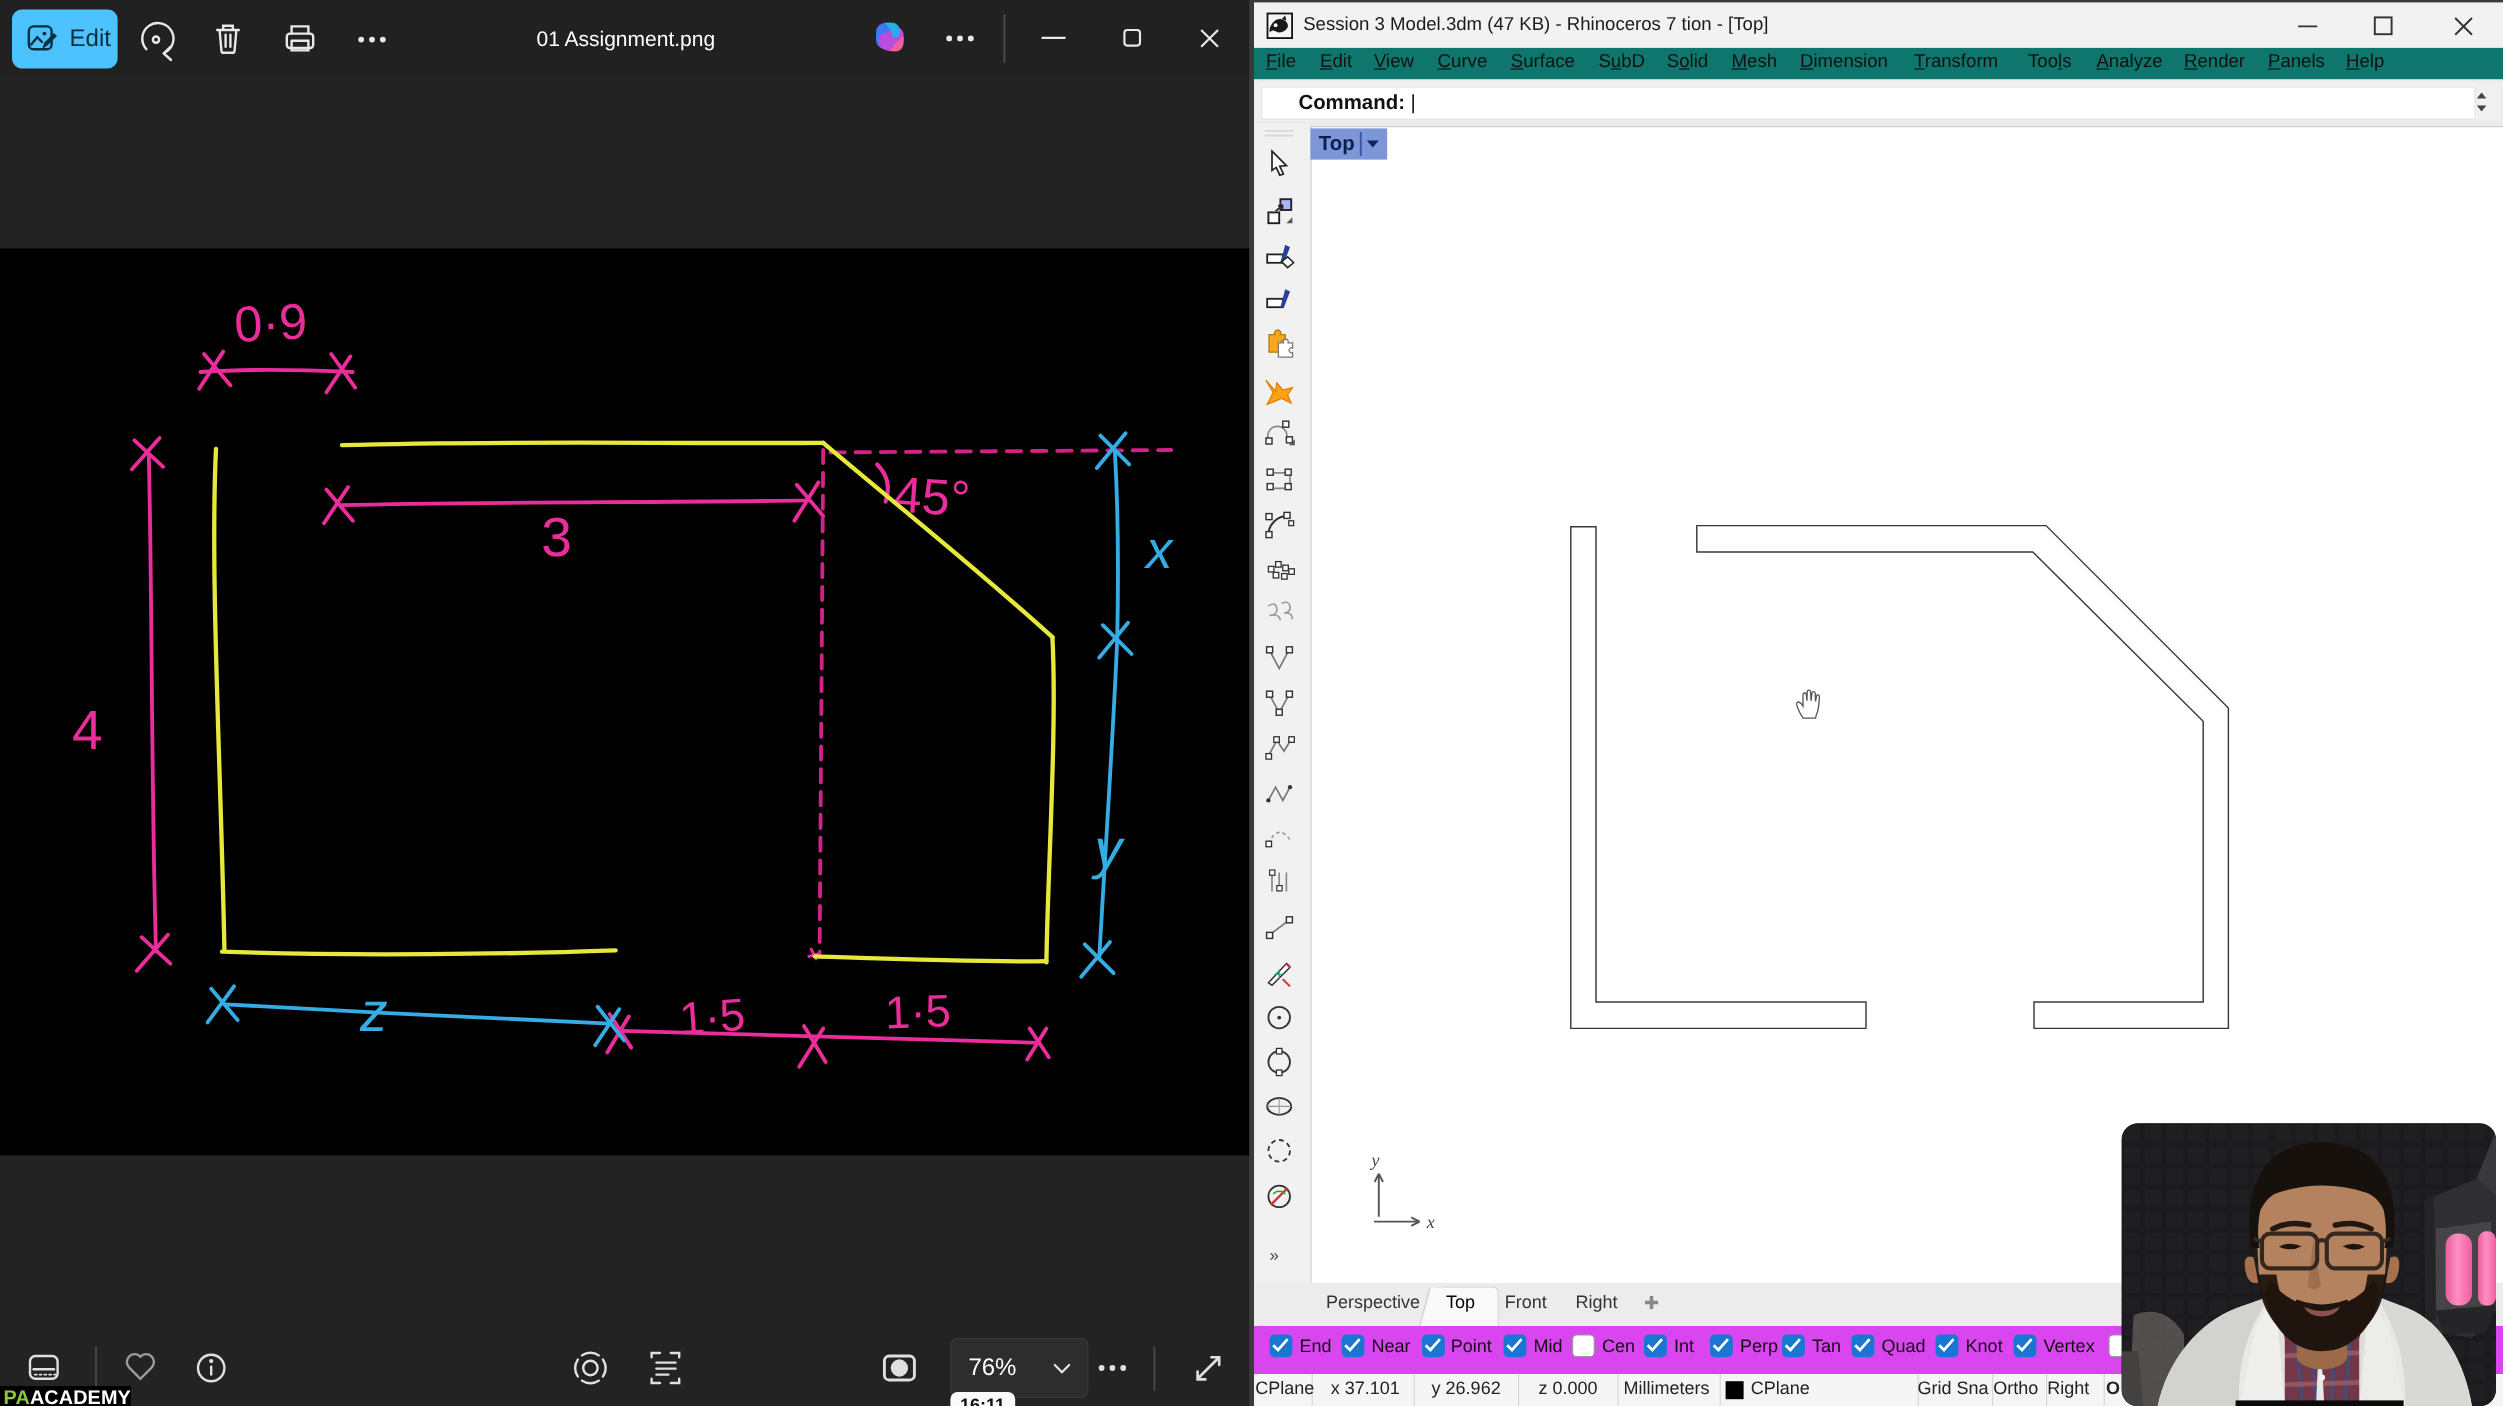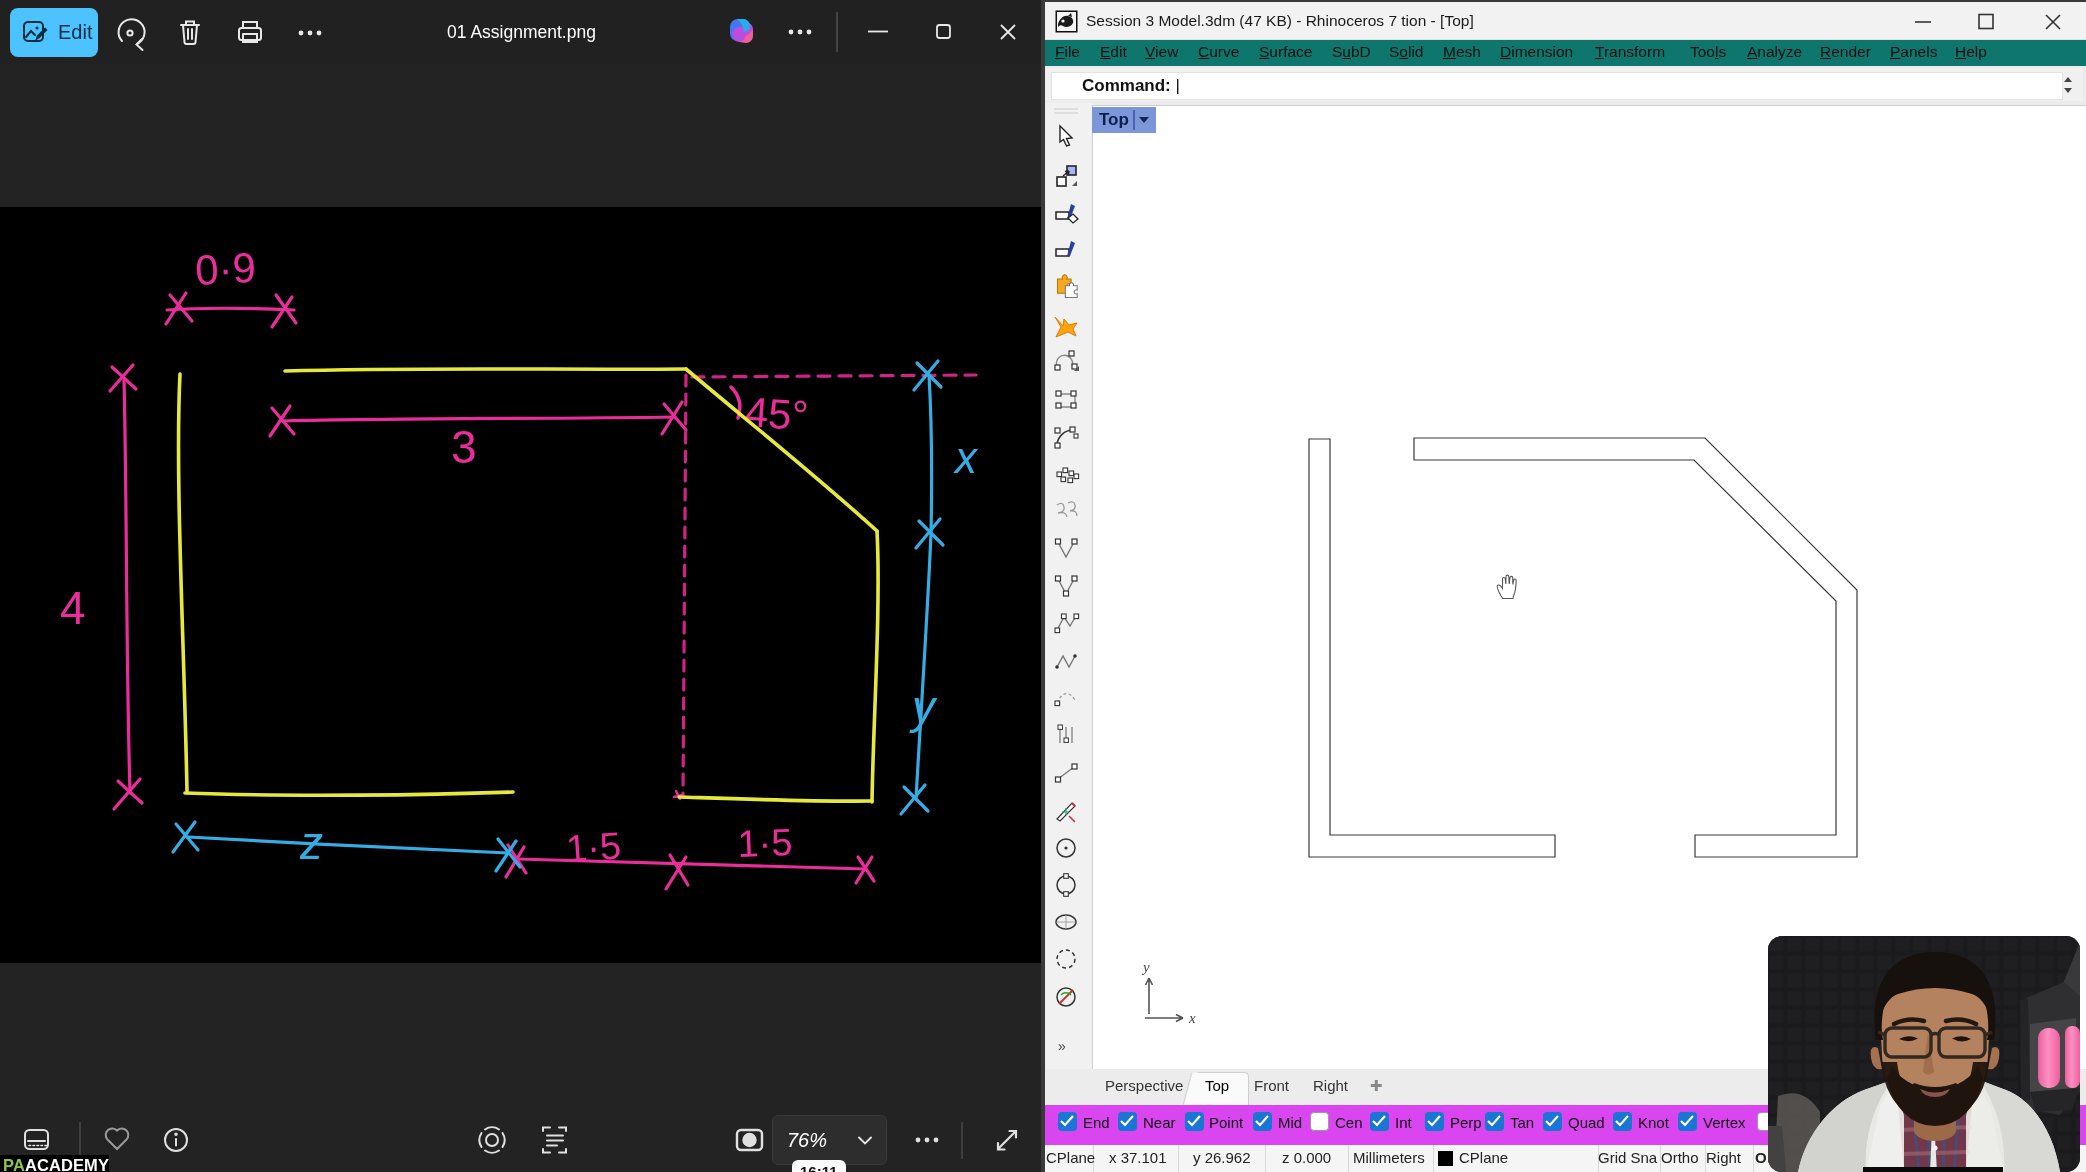--- a/index.html
+++ b/index.html
@@ -7,21 +7,21 @@
   .abs{position:absolute;}
   
   #photos{left:0;top:0;width:1043px;height:1172px;background:#232323;}
   #ptop{left:0;top:0;width:1043px;height:64px;background:#212121;}
   #pimg{left:0;top:207px;width:1043px;height:756px;background:#000;}
   #pbot{left:0;top:963px;width:1043px;height:209px;background:#232323;}
   #editbtn{left:10px;top:8px;width:88px;height:49px;background:#4cc2ff;border-radius:8px;display:flex;align-items:center;}
   #editbtn span{color:#0b2d40;font-size:20px;margin-left:10px;}
   #ptitle{left:0;top:0;width:1043px;height:64px;text-align:center;line-height:64px;color:#fff;font-size:17.5px;}
   
-  #zoombtn{left:772px;top:1115px;width:115px;height:50px;background:#2d2d2d;border:1px solid #3a3a3a;border-radius:6px;color:#fff;font-size:20px;display:flex;align-items:center;justify-content:space-between;box-sizing:border-box;padding:0 14px;font-style:italic;}
+  #zoombtn{left:792px;top:1115px;width:115px;height:50px;background:#2d2d2d;border:1px solid #3a3a3a;border-radius:6px;color:#fff;font-size:20px;display:flex;align-items:center;justify-content:space-between;box-sizing:border-box;padding:0 14px;}
   #tooltip{left:792px;top:1160px;background:#fafafa;color:#111;font-size:15px;font-weight:bold;padding:3px 8px 6px 8px;border-radius:6px;}
   #palogo{left:0;top:1155px;width:106px;height:17px;background:#000;padding:1px 0 0 3px;font-weight:bold;font-size:16.5px;letter-spacing:0.1px;}
   #palogo .pa{color:#8dc63f;} #palogo .ac{color:#fff;}
   
   #rhino{left:1043px;top:0;width:1043px;height:1172px;background:#ececec;}
   #rtitle{left:0;top:0;width:1043px;height:40px;background:#f2f2f2;border-top:2px solid #3a3a3a;border-bottom:1px solid #e0e0e0;box-sizing:border-box;}
   #rtitle .txt{position:absolute;left:43px;top:10px;font-size:15.5px;color:#1a1a1a;}
   #rmenu{left:0;top:40px;width:1043px;height:26px;background:#0f766e;font-size:15.5px;color:#111;}
   #rmenu span{position:absolute;top:3px;}
   #rmenu u{text-decoration:underline;}

